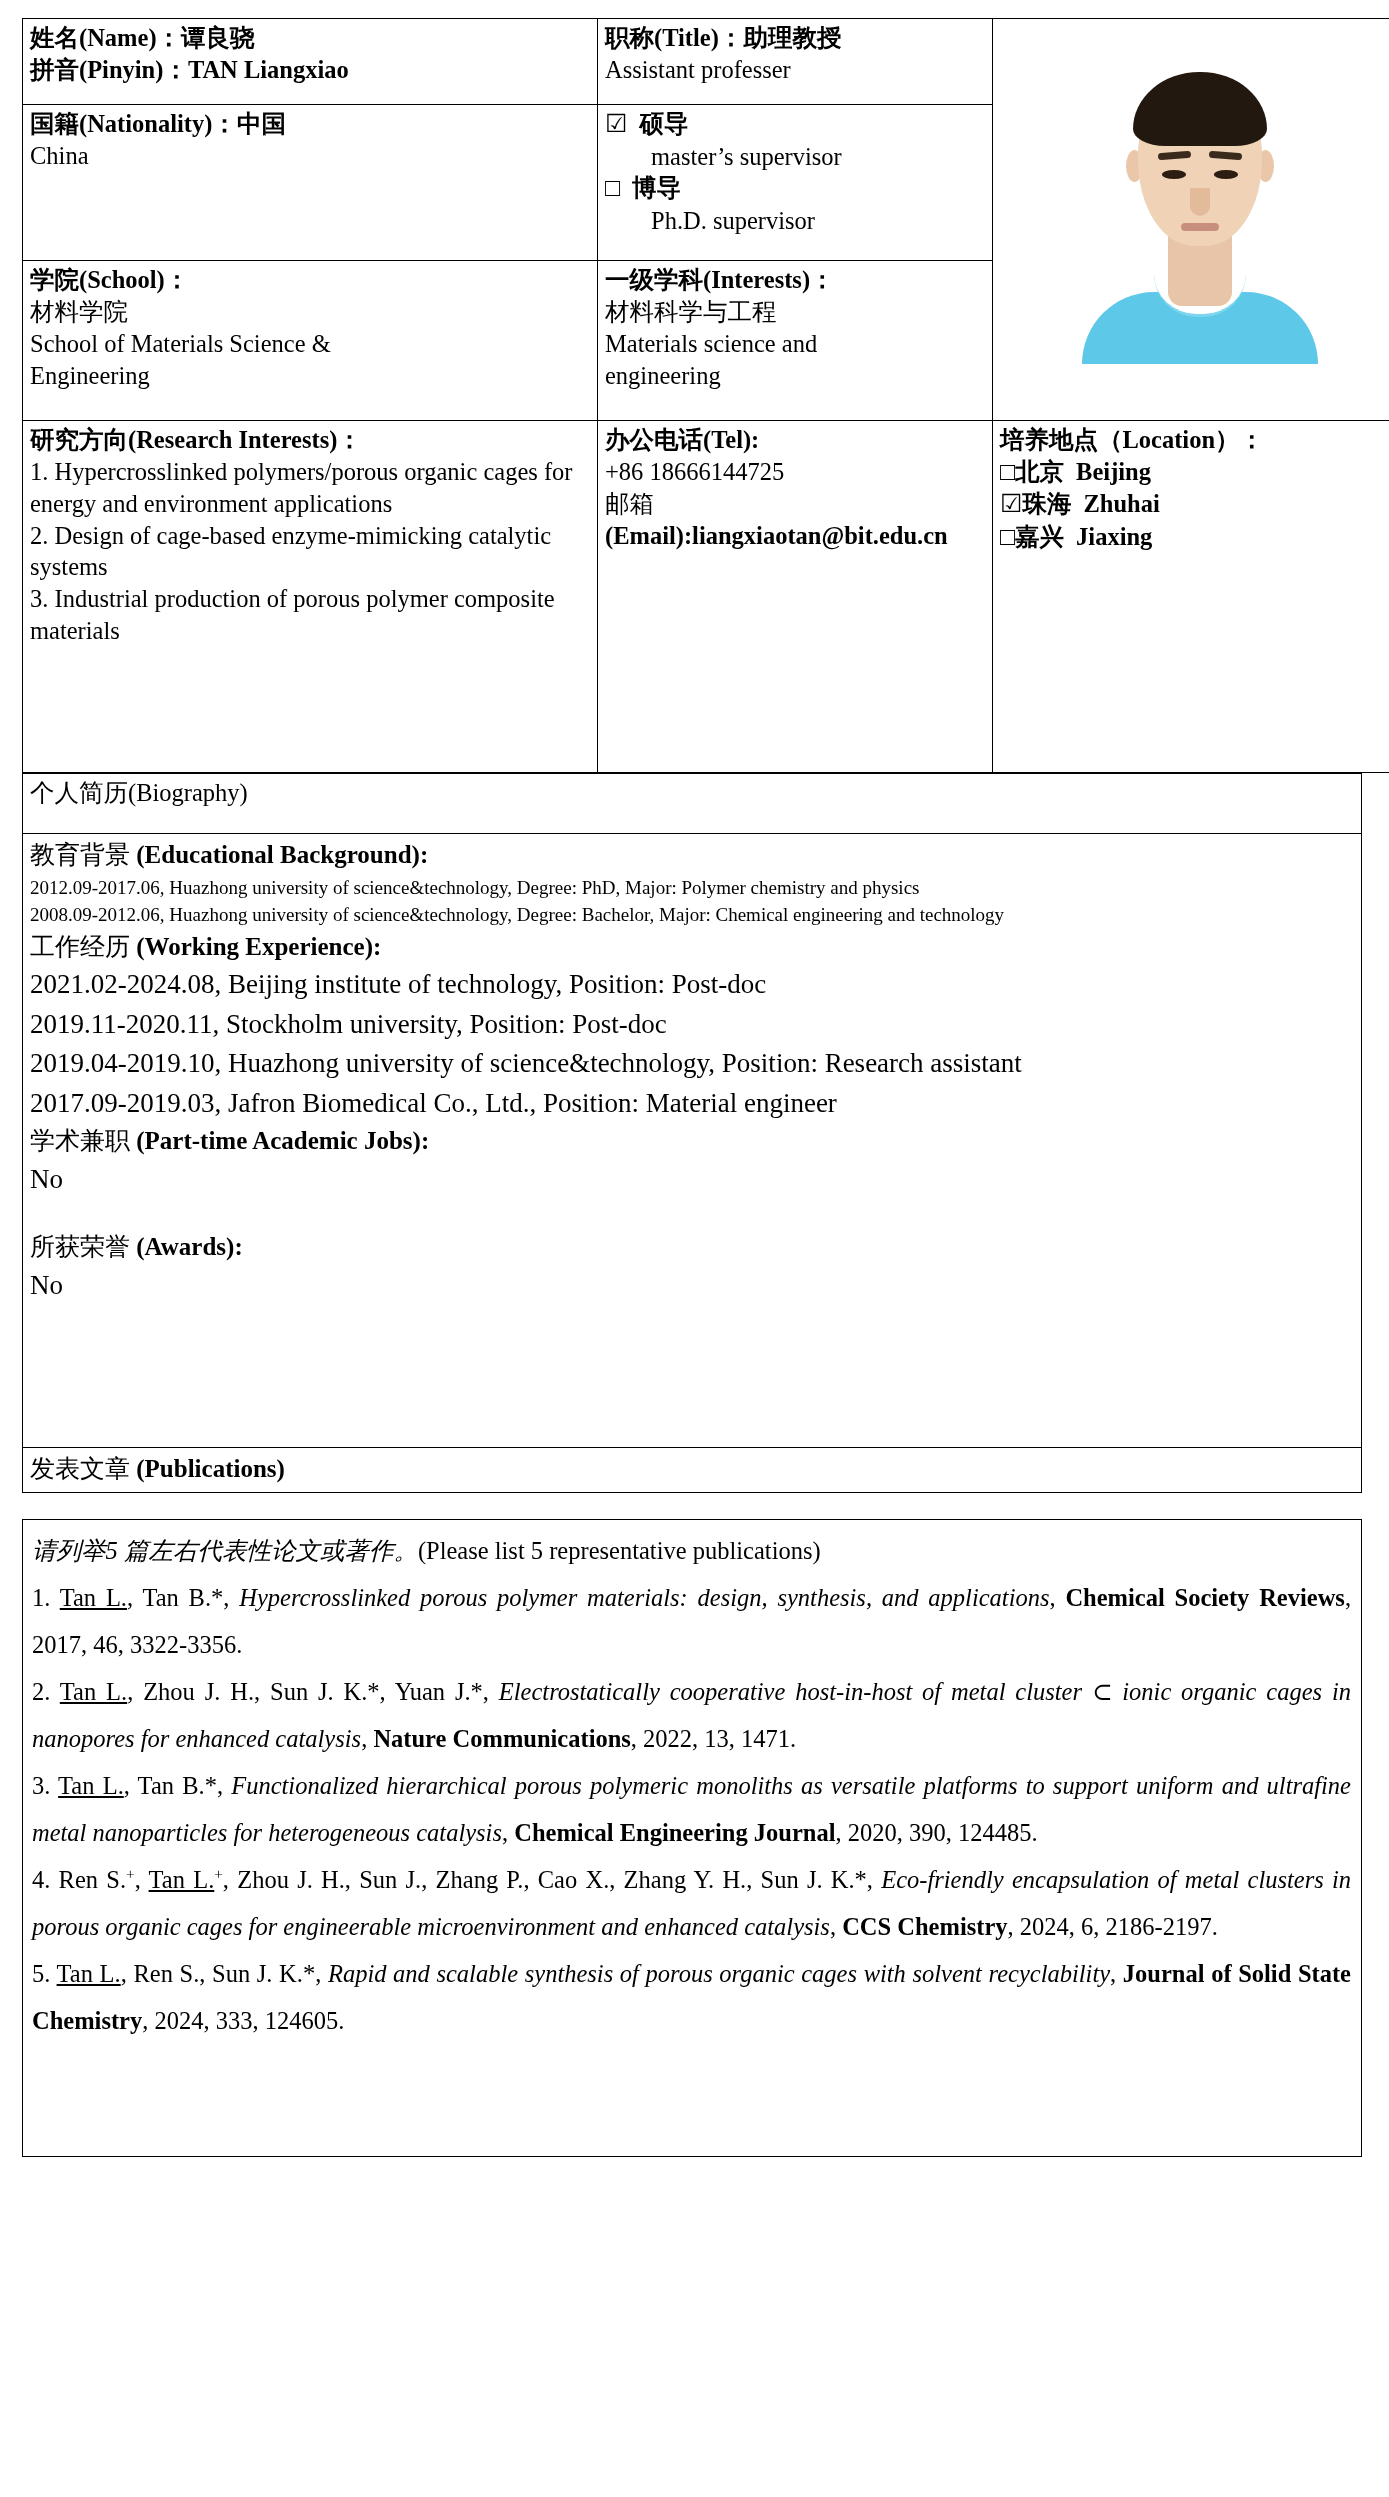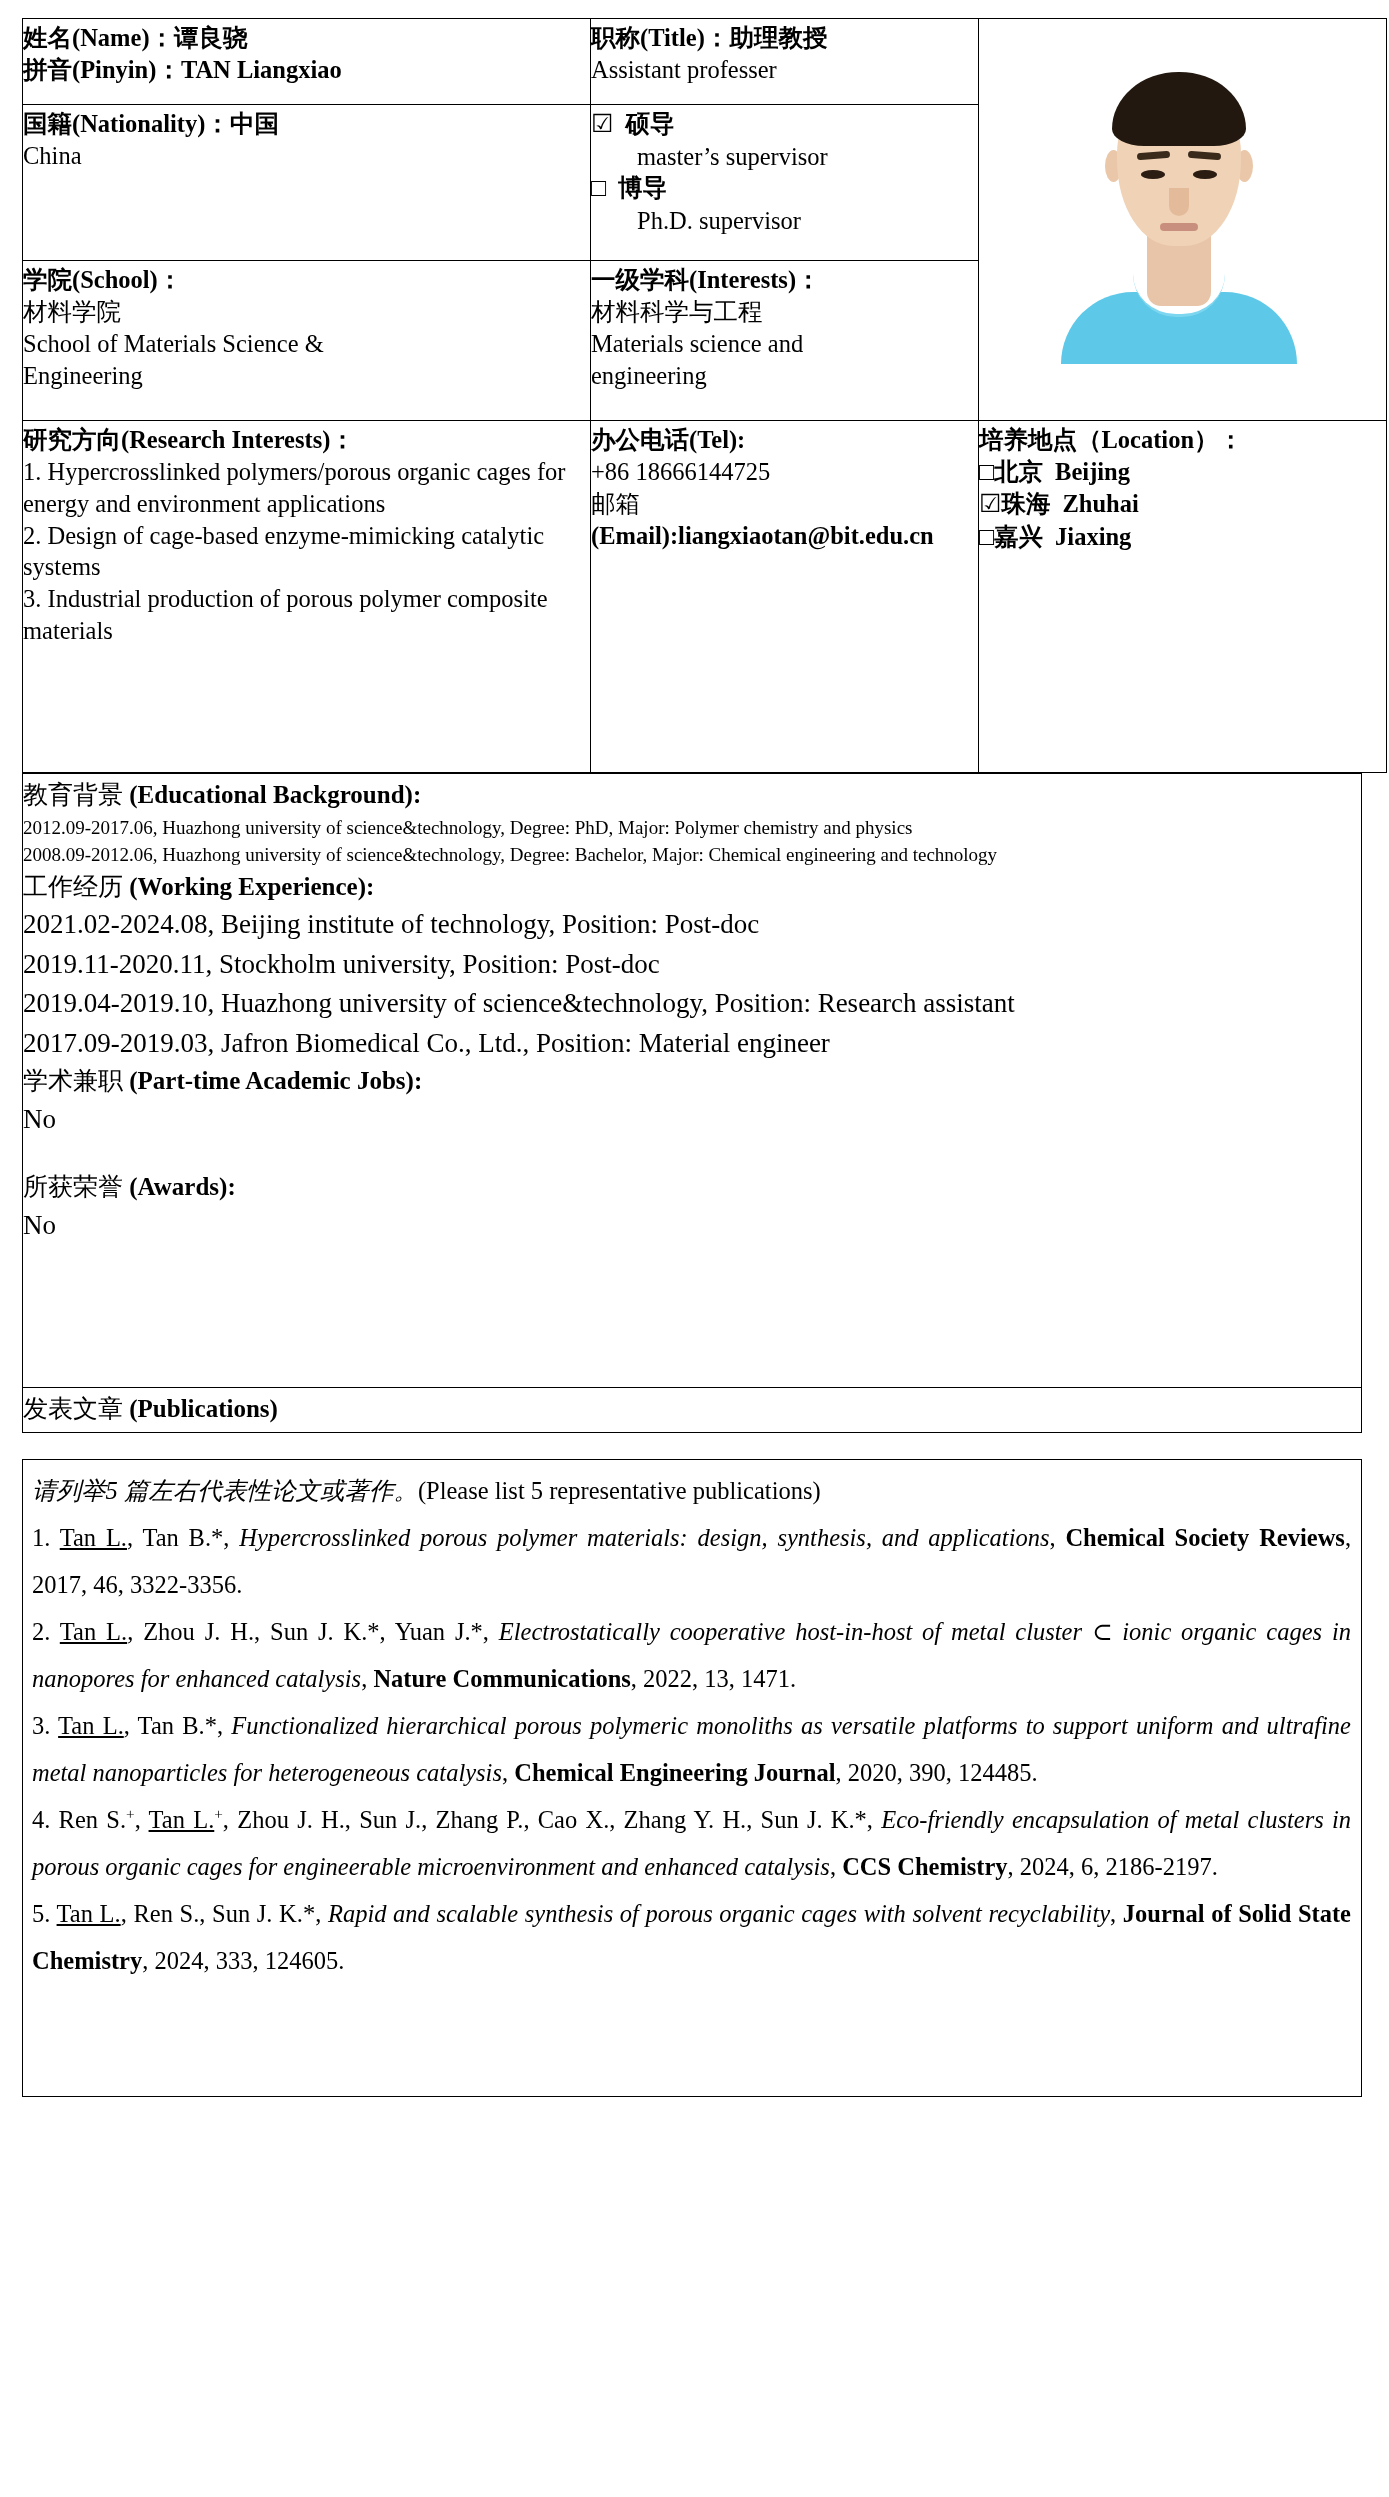--- a/index.html
+++ b/index.html
@@ -26,21 +26,21 @@
   table.doc {
     border-collapse: collapse;
     table-layout: fixed;
     width: 1340px;
     margin: 0 0 0 22px;
     background: #fff;
   }
   table.doc td {
     border: 1.6px solid #000;
     vertical-align: top;
-    padding: 3px 7px 4px 0;
+    padding: 3px 7px 4px 7px;
     font-size: 24.5px;
     line-height: 1.30;
   }
 
   
   #info-table { margin-top: 18px; }
   .cell-name      { width: 560px; height: 78px; }
   .cell-title     { width: 380px; margin-left: 40px; }
   .cell-photo     { width: 400px; padding: 0; text-align: center; }
   .cell-nat       { height: 148px; }
@@ -294,20 +294,23 @@
         <span class="ck-row"><span class="ck">□</span><span class="b">北京</span><span class="ck-gap"></span><span class="b">Beijing</span></span>
         <span class="ck-row"><span class="ck">☑</span><span class="b">珠海</span><span class="ck-gap"></span><span class="b">Zhuhai</span></span>
         <span class="ck-row"><span class="ck">□</span><span class="b">嘉兴</span><span class="ck-gap"></span><span class="b">Jiaxing</span></span>
       </td>
     </tr>
   </tbody>
     </table>
 
   <table class="doc" id="bio-table">
     <tbody>
+        <tr>
+      <td id="bio-head-cell" colspan="3">个人简历(Biography)</td>
+    </tr>
     <tr>
       <td id="bio-body-cell" colspan="3">
         <span class="bio-head"><span>教育背景</span> <span class="en">(Educational Background):</span></span>
         <span class="justify">2012.09-2017.06, Huazhong university of science&amp;technology, Degree: PhD, Major: Polymer chemistry and physics</span>
         <span class="justify">2008.09-2012.06, Huazhong university of science&amp;technology, Degree: Bachelor, Major: Chemical engineering and technology</span>
 
         <span class="bio-head"><span>工作经历</span> <span class="en">(Working Experience):</span></span>
         <span class="bio-line">2021.02-2024.08, Beijing institute of technology, Position: Post-doc</span>
         <span class="bio-line">2019.11-2020.11, Stockholm university, Position: Post-doc</span>
         <span class="bio-line">2019.04-2019.10, Huazhong university of science&amp;technology, Position: Research assistant</span>

